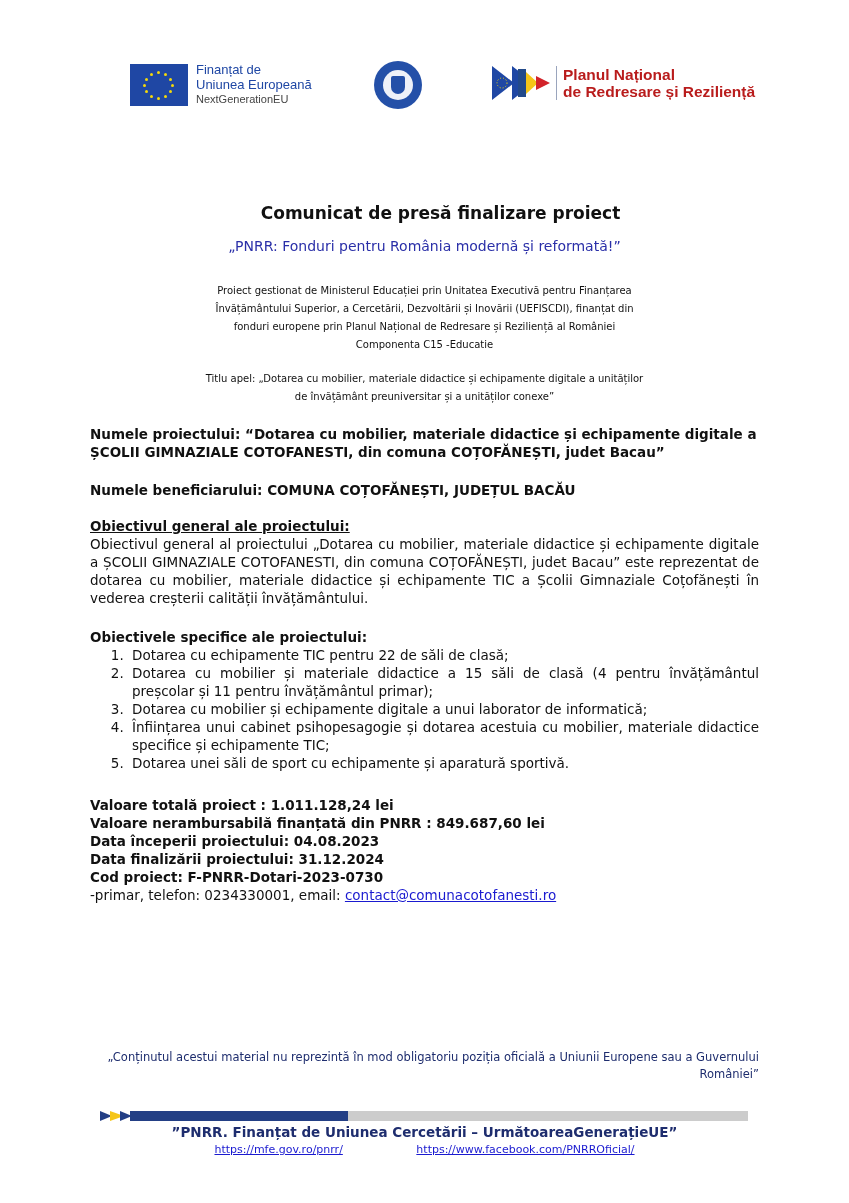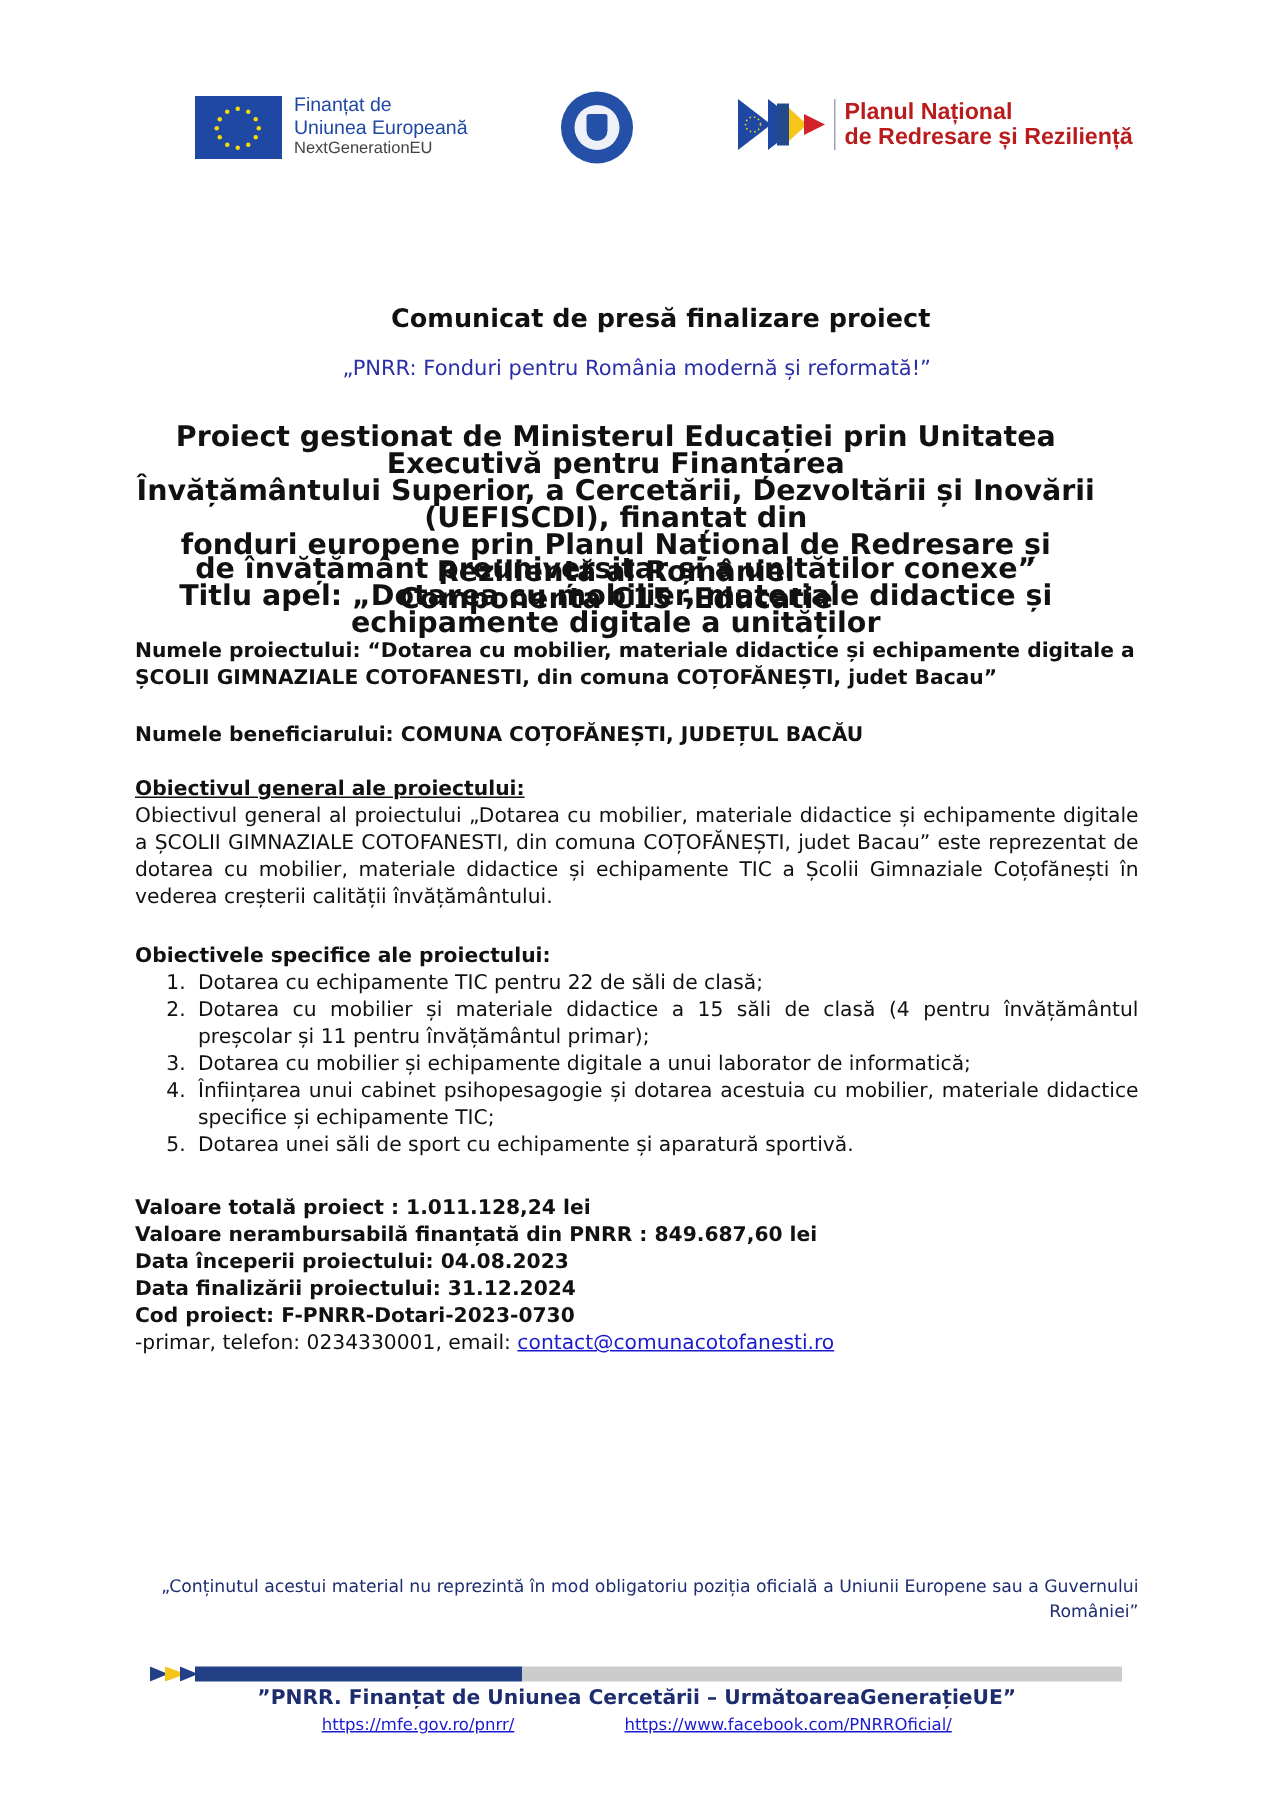--- a/index.html
+++ b/index.html
@@ -19,21 +19,21 @@
               background: #2450a8; display: flex; align-items: center; justify-content: center; }
   .gov-logo .inner { width: 30px; height: 30px; border-radius: 50%; background: #eef1f8; display:flex; align-items:center; justify-content:center; }
   .gov-logo .crest { width: 14px; height: 18px; background: #2450a8; border-radius: 2px 2px 7px 7px; }
 
   .pnrr-logo { position: absolute; left: 492px; top: 66px; display: flex; align-items: center; }
   .pnrr-arrows { width: 60px; height: 34px; position: relative; }
   .pnrr-text { border-left: 1px solid #9aa5bd; padding-left: 6px; margin-left: 4px; line-height: 17px; }
   .pnrr-text div { font-family: "Liberation Sans", sans-serif; font-weight: bold; color: #b91c1c; font-size: 15.5px; }
   .title { position: absolute; top: 203px; left: 0; width: 849px; text-align: center; font-weight: bold; font-size: 17px; padding-left: 16px; }
   .slogan { position: absolute; top: 238px; left: 0; width: 849px; text-align: center; color: #2a2fa8; font-size: 14px; }
-  .centered { position: absolute; left: 76px; width: 669px; text-align: center; font-weight: bold; font-size: 19px; line-height: 18px; }
+  .centered { position: absolute; left: 90px; width: 669px; text-align: center; font-weight: normal; font-size: 10px; line-height: 18px; }
   .block { position: absolute; left: 90px; width: 669px; font-size: 13.5px; line-height: 18px; }
   .bold { font-weight: bold; }
   .justify { text-align: justify; }
   ol.specific { margin: 0; padding-left: 38px; }
   ol.specific li { padding-left: 4px; text-align: justify; }
   .email-link, .foot-link { color: #1a1ad0; text-decoration: underline; }
 
   .disclaimer { position: absolute; top: 1049px; left: 90px; width: 669px; text-align: right;
                 font-size: 11.5px; line-height: 17px; color: #1e2d6e; }
   .foot-bar { position: absolute; top: 1111px; left: 100px; width: 648px; height: 10px; }
@@ -97,22 +97,22 @@
 <div class="slogan">„PNRR: Fonduri pentru România modernă și reformată!”</div>
 
 <div class="centered" style="top:282px">
   <div>Proiect  gestionat de Ministerul Educației prin Unitatea Executivă pentru Finanțarea</div>
   <div>Învățământului Superior, a Cercetării, Dezvoltării și Inovării (UEFISCDI), finanțat din</div>
   <div>fonduri europene prin Planul Național de Redresare și Reziliență al României</div>
   <div>Componenta C15 -Educatie</div>
 </div>
 
 <div class="centered" style="top:370px">
+  <div>Titlu apel: „Dotarea cu mobilier, materiale didactice și echipamente digitale a unităților</div>
   <div>de învățământ preuniversitar și a unităților conexe”</div>
-  <div>Titlu apel: „Dotarea cu mobilier, materiale didactice și echipamente digitale a unităților</div>
 </div>
 
 <div class="block bold" style="top:425px">
   <div>Numele proiectului: “Dotarea cu mobilier, materiale didactice și echipamente digitale a</div>
   <div>ȘCOLII GIMNAZIALE COTOFANESTI, din comuna COȚOFĂNEȘTI, judet Bacau”</div>
 </div>
 
 <div class="block bold" style="top:481px">Numele beneficiarului: COMUNA COȚOFĂNEȘTI, JUDEȚUL BACĂU</div>
 
 <div class="block" style="top:517px">

